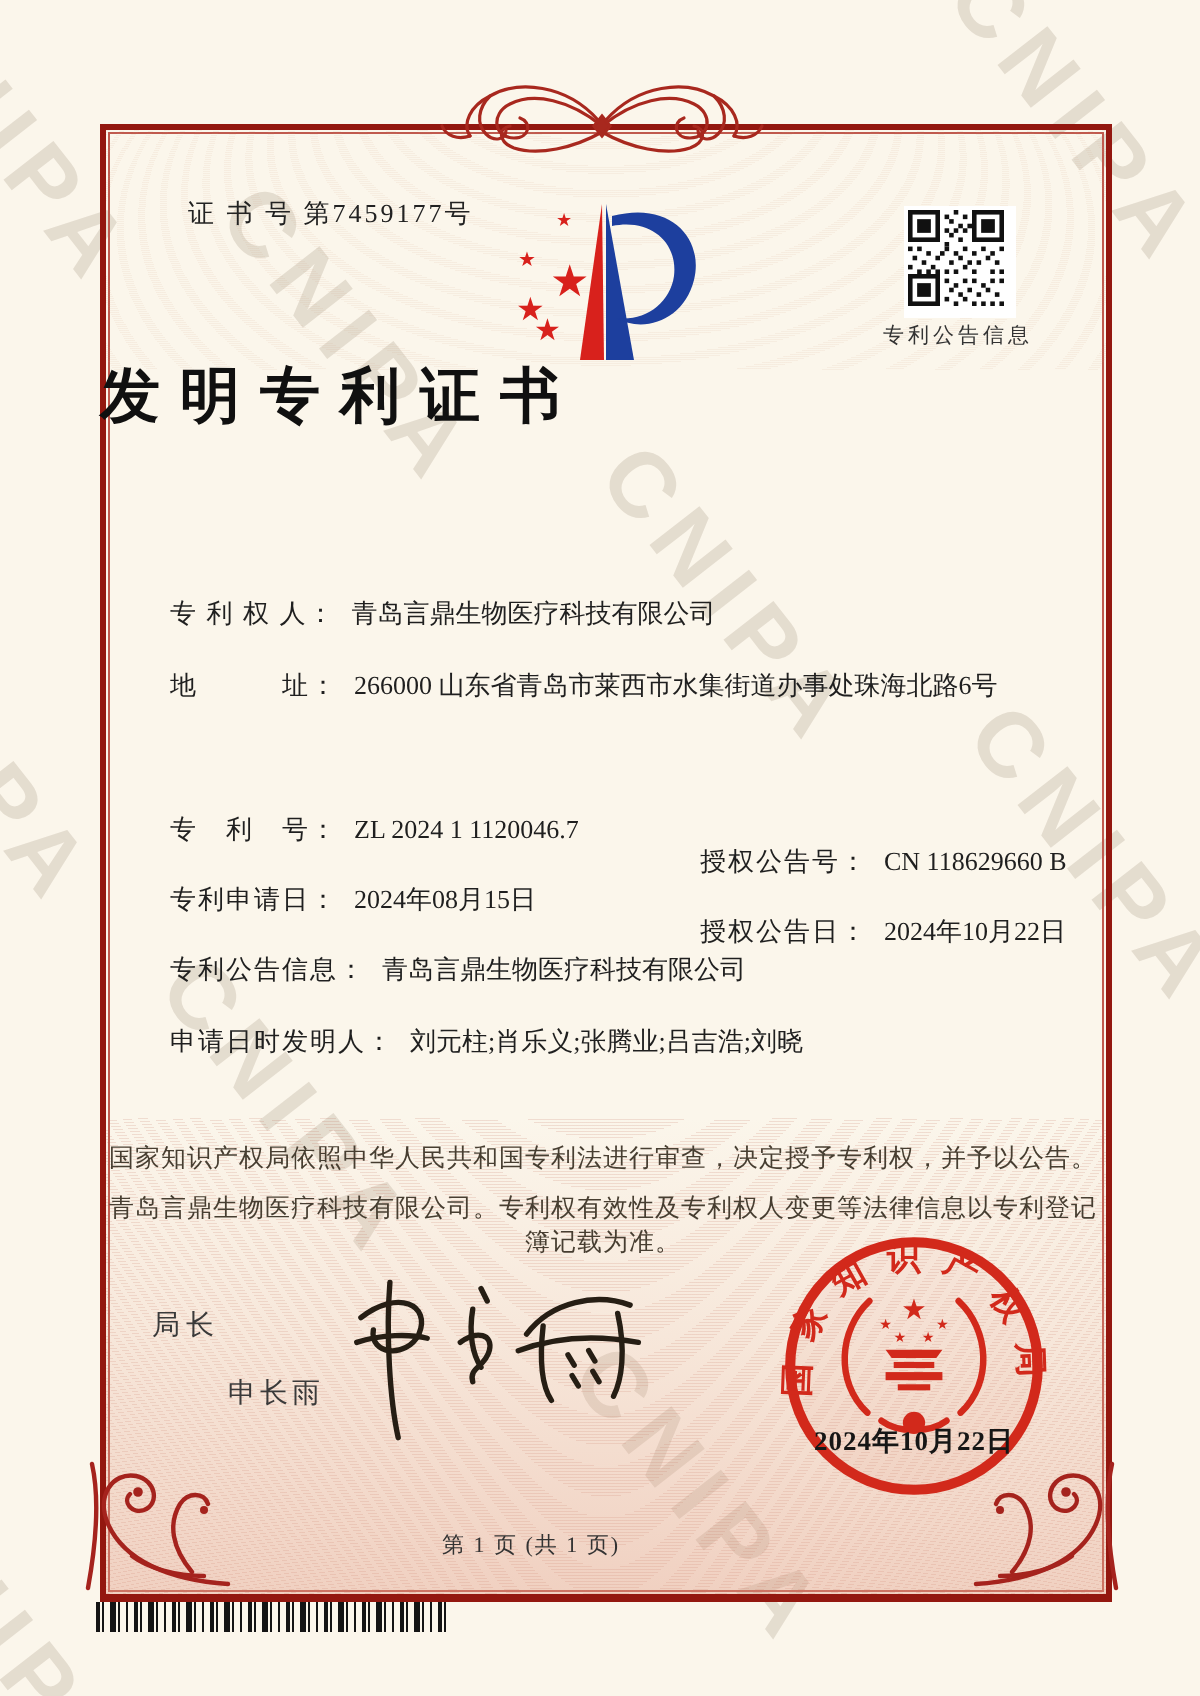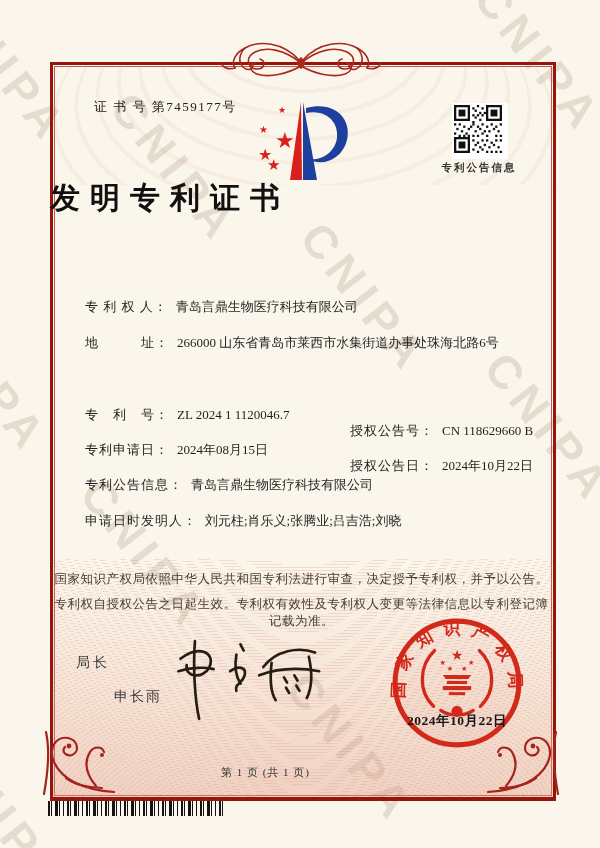--- a/index.html
+++ b/index.html
@@ -25,21 +25,21 @@
 
   .ornament{position:absolute;z-index:4;}
 
   .content{position:absolute;inset:0;z-index:3;}
 
   .cert-no{position:absolute;left:94px;top:98px;font-size:13px;letter-spacing:1.5px;color:#222;}
   .doc-title{position:absolute;left:50px;top:178px;width:455px;text-align:left;
              font-size:30px;font-weight:bold;letter-spacing:10px;color:#101010;}
   .qr-box{position:absolute;left:452px;top:103px;width:52px;height:52px;background:#fff;padding:2px;}
   .qr-label{position:absolute;left:427px;top:161px;width:104px;text-align:center;
-            font-size:10.5px;letter-spacing:2px;color:#333;font-weight:bold;}
+            font-size:10.5px;letter-spacing:2px;color:#333;}
 
   .row{position:absolute;left:85px;right:55px;font-size:13px;white-space:nowrap;}
   .row .lbl{letter-spacing:1px;margin-right:8px;}
   .row .col2{position:absolute;left:265px;top:16px;white-space:nowrap;text-align:center;}
   .r0{top:246px;}.r1{top:298px;}.r2{top:334px;}.r3{top:370px;}
   .r4{top:406px;}.r5{top:441px;}.r6{top:476px;}.r7{top:512px;}
 
   .stmt{position:absolute;left:50px;width:503px;text-align:center;font-size:12.5px;
         color:#473e31;letter-spacing:0.5px;}
   .s1{top:571px;}.s2{top:596px;}
@@ -243,21 +243,21 @@
       </span>
     </div>
     <div class="row r6">
       <span class="lbl">专利公告信息：</span><span>青岛言鼎生物医疗科技有限公司</span>
     </div>
     <div class="row r7">
       <span class="lbl">申请日时发明人：</span><span>刘元柱;肖乐义;张腾业;吕吉浩;刘晓</span>
     </div>
 
     <div class="stmt s1">国家知识产权局依照中华人民共和国专利法进行审查，决定授予专利权，并予以公告。</div>
-    <div class="stmt s2">专利权自授权公告之日起生效。专利权有效性及专利权人变更等法律信息以专利登记簿记载为准。</div>
+    <div class="stmt s2">青岛言鼎生物医疗科技有限公司。专利权有效性及专利权人变更等法律信息以专利登记簿记载为准。</div>
 
     <div class="signer-title">局长</div>
     <div class="signer-name">申长雨</div>
 
     <svg class="abs" style="left:170px;top:636px;" width="170" height="88" viewBox="0 0 160 85">
       <g stroke="#261e14" stroke-width="2.6" fill="none" stroke-linecap="round">
         <path d="M22,5 C20,30 22,62 26,80"></path>
         <path d="M8,22 C26,8 42,16 36,30 C30,42 12,40 14,28"></path>
         <path d="M6,34 C18,30 32,30 40,32"></path>
         <path d="M62,18 C60,30 62,40 66,46"></path>

